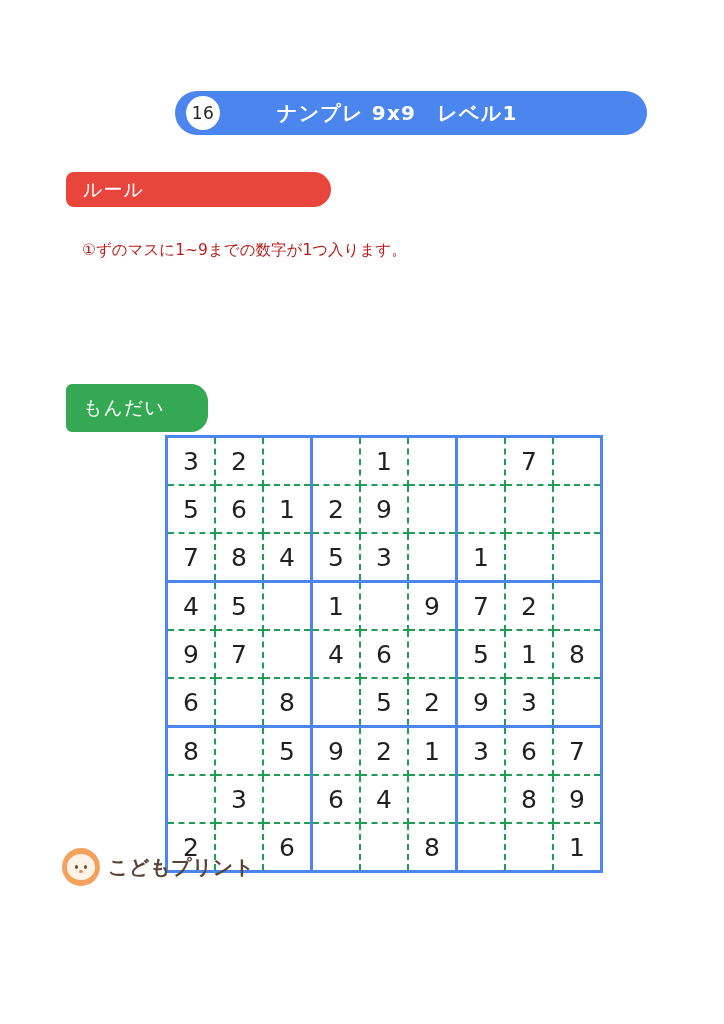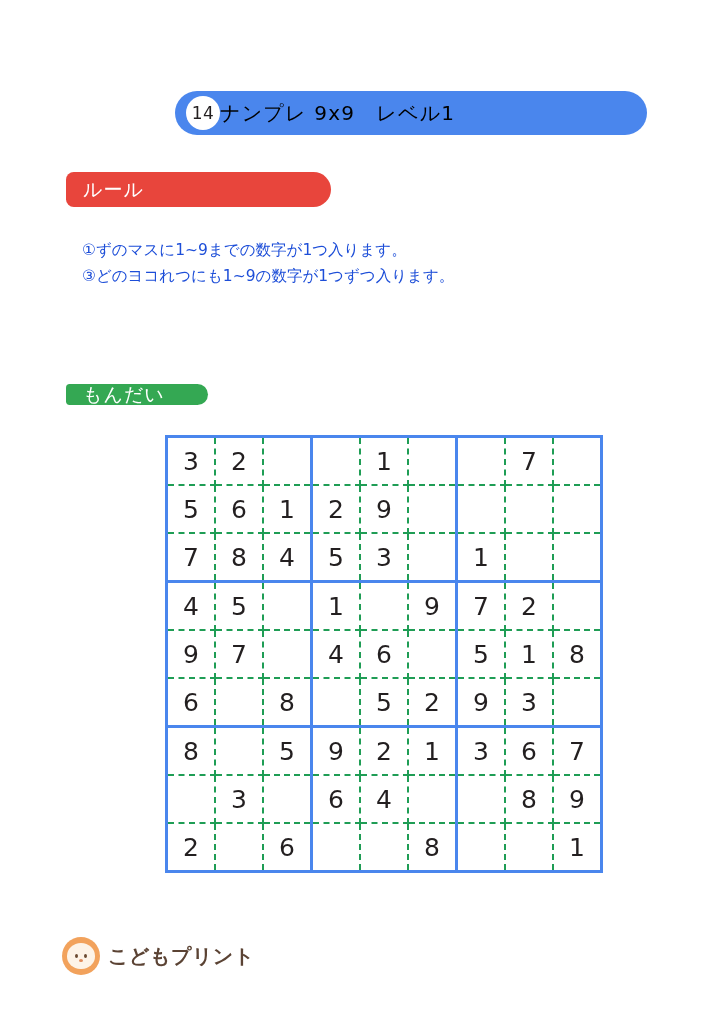--- a/index.html
+++ b/index.html
@@ -36,25 +36,27 @@
     color: #231f20;
     font-size: 17px;
     display: flex;
     align-items: center;
     justify-content: center;
     margin-left: 11px;
     letter-spacing: 0.5px;
     font-family: "DejaVu Sans", sans-serif;
   }
   .header-title {
-    color: #000000;
+    color: #ffffff;
     font-size: 20px;
+    margin-left: 57px;
     letter-spacing: 1.2px;
     white-space: pre;
     font-family: "DejaVu Sans", sans-serif;
+    font-weight: bold;
   }
 
   
   .banner {
     position: absolute;
     display: flex;
     align-items: center;
     border-radius: 18px;
     color: #ffffff;
     font-size: 19px;
@@ -66,39 +68,39 @@
     top: 172px;
     width: 265px;
     height: 35px;
     background: #e8453c;
     border-radius: 8px 18px 18px 8px;
   }
   .banner-problem {
     left: 66px;
     top: 384px;
     width: 142px;
-    height: 21px;
+    height: 48px;
     background: #34a853;
     border-radius: 6px 17px 17px 6px;
   }
   .banner-label {
     margin-left: 17px;
   }
 
   
   .rules {
     position: absolute;
     left: 82px;
     top: 238px;
     width: 580px;
   }
   .rule-line {
     font-size: 15.5px;
     line-height: 25.5px;
-    color: #1d4ed8;
+    color: #b91c1c;
     white-space: nowrap;
     font-family: "DejaVu Sans", sans-serif;
   }
 
   
   .grid-wrap {
     position: absolute;
     left: 165px;
     top: 435px;
   }
@@ -120,21 +122,21 @@
   }
   .sudoku td.b-left  { border-left: 3px solid #4a86ed; }
   .sudoku td.b-right { border-right: 3px solid #4a86ed; }
   .sudoku td.b-top   { border-top: 3px solid #4a86ed; }
   .sudoku td.b-bottom{ border-bottom: 3px solid #4a86ed; }
 
   
   .footer-logo {
     position: absolute;
     left: 62px;
-    top: 937px;
+    top: 848px;
     display: flex;
     align-items: center;
   }
   .logo-mark {
     width: 38px;
     height: 38px;
     border-radius: 50%;
     background: #f2a25c;
     position: relative;
     flex: none;
@@ -184,31 +186,30 @@
     font-weight: bold;
     color: #5b4334;
     letter-spacing: 0.5px;
     font-family: "DejaVu Sans", sans-serif;
   }
 </style>
 </head>
 <body>
 
 <div class="header-bar">
-  <div class="header-badge">14</div>
+  <div class="header-badge">16</div>
   <div class="header-title">ナンプレ 9x9　レベル1</div>
 </div>
 
 <div class="banner banner-rules">
   <span class="banner-label">ルール</span>
 </div>
 
 <div class="rules">
   <div class="rule-line">①ずのマスに1~9までの数字が1つ入ります。</div>
-  <div class="rule-line">③どのヨコれつにも1~9の数字が1つずつ入ります。</div>
 </div>
 
 <div class="banner banner-problem">
   <span class="banner-label">もんだい</span>
 </div>
 
 <div class="grid-wrap">
   <table class="sudoku">
     <tbody id="sudoku-body">
         <tr>

